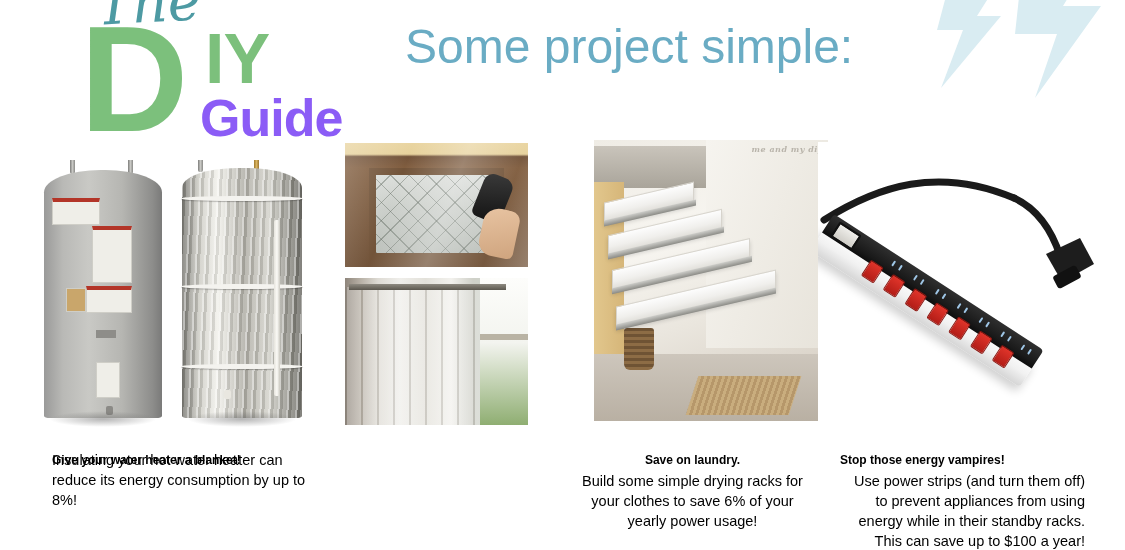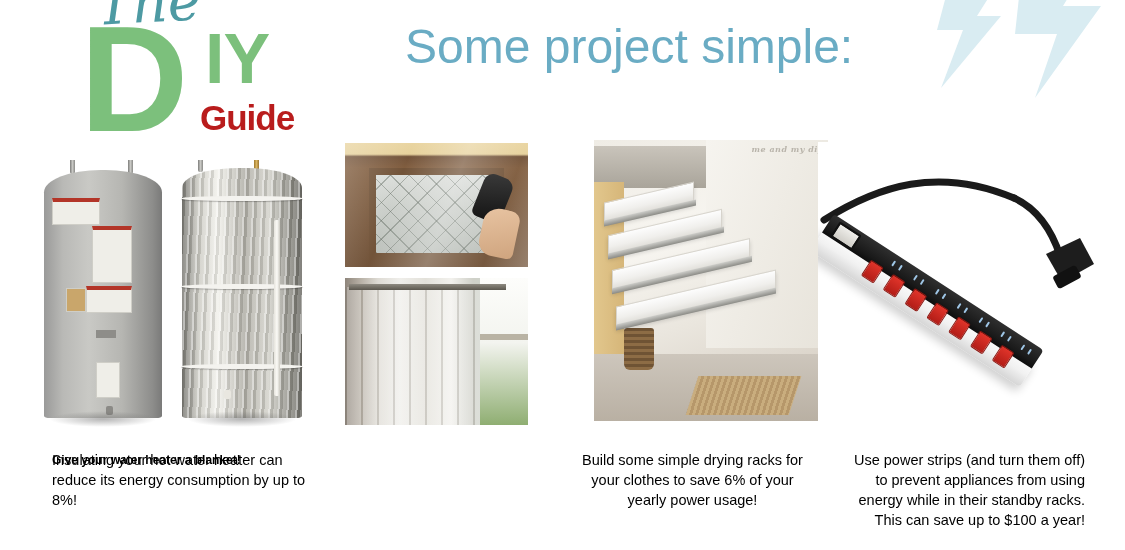--- a/index.html
+++ b/index.html
@@ -48,24 +48,24 @@
     font-size: 70px;
     line-height: 70px;
     font-weight: bold;
     color: #7cc07c;
     letter-spacing: -1px;
   }
   .logo-guide {
     position: absolute;
     left: 200px;
     top: 92px;
-    font-size: 35px;
+    font-size: 52px;
     line-height: 52px;
     font-weight: bold;
-    color: #b91c1c;
+    color: #8b5cf6;
     letter-spacing: -1px;
   }
 
   
   .title {
     position: absolute;
     left: 405px;
     top: 18px;
     font-size: 48px;
     line-height: 58px;
@@ -489,20 +489,22 @@
     </div>
   </div>
 
   <div class="cap" id="cap-1">
     <h3>Give your water heater a blanket!</h3>
     <p class="body-overlap">Insulating your hot water heater can reduce its energy consumption by up to 8%!</p>
   </div>
 
 
   <div class="cap" id="cap-3">
+    <h3>Save on laundry.</h3>
     <p>Build some simple drying racks for your clothes to save 6% of your yearly power usage!</p>
   </div>
 
   <div class="cap" id="cap-4">
+    <h3>Stop those energy vampires!</h3>
     <p>Use power strips (and turn them off) to prevent appliances from using energy while in their standby racks. This can save up to $100 a year!</p>
   </div>
 
 </div>
 
 </body></html>

